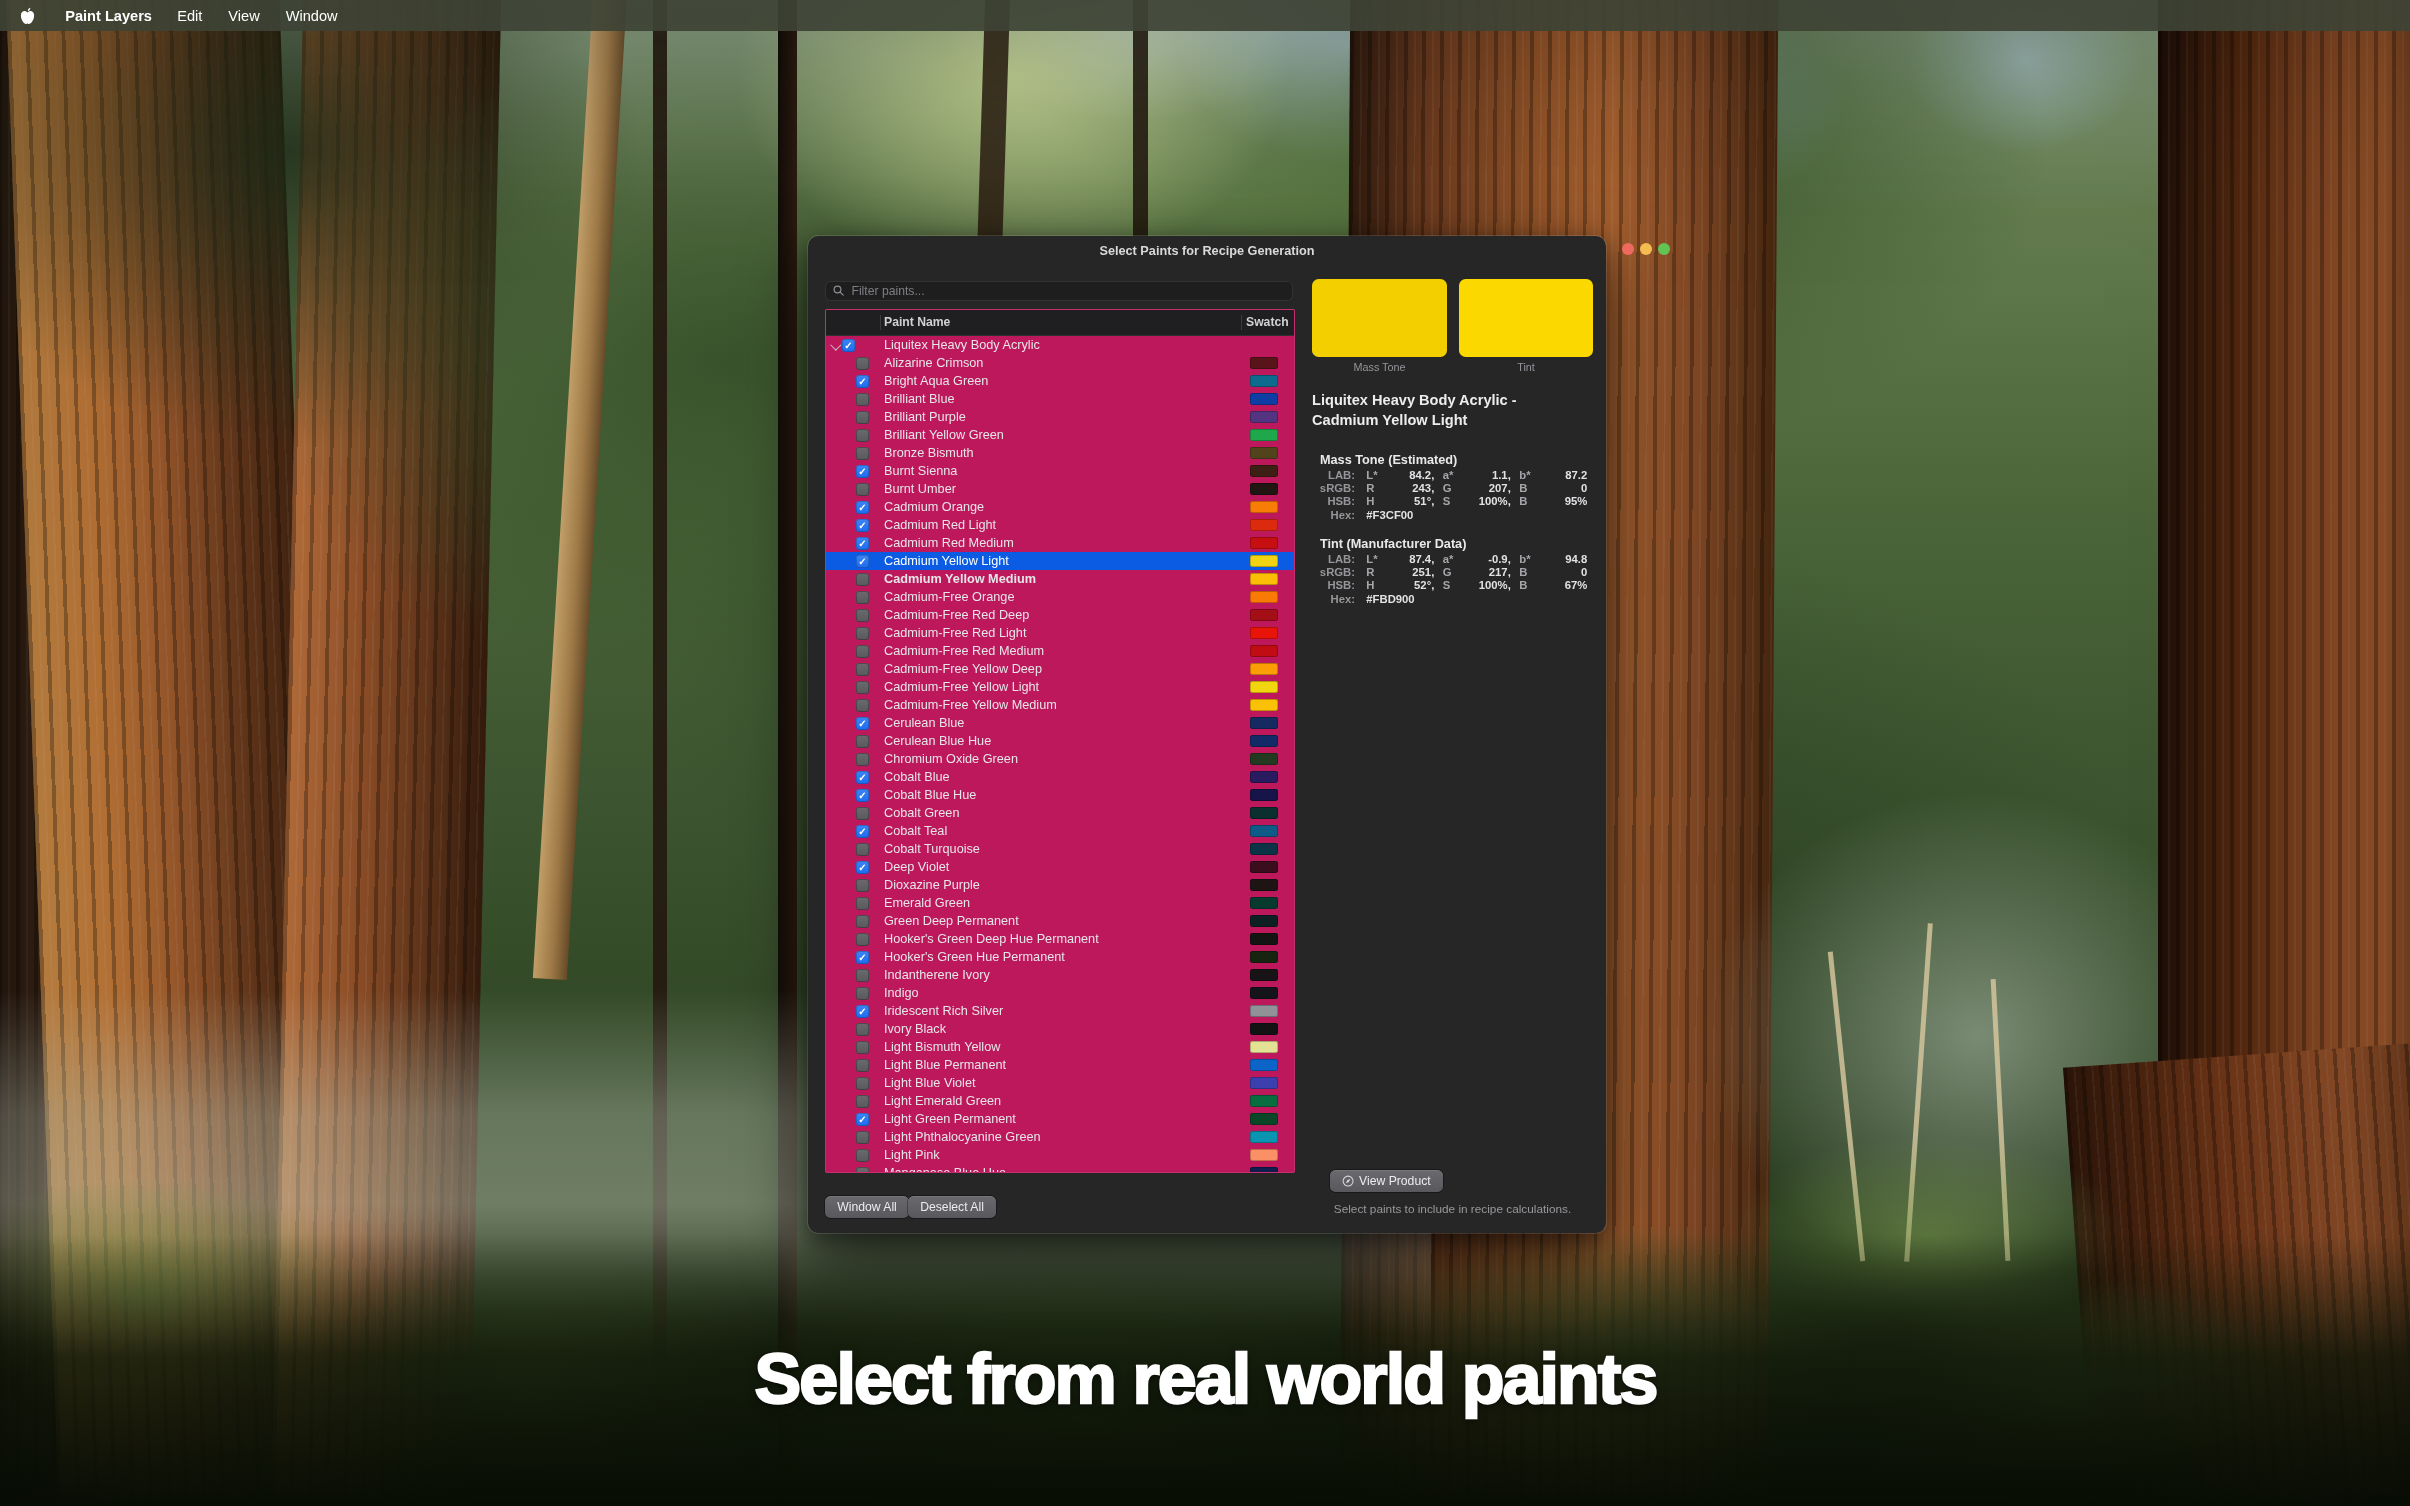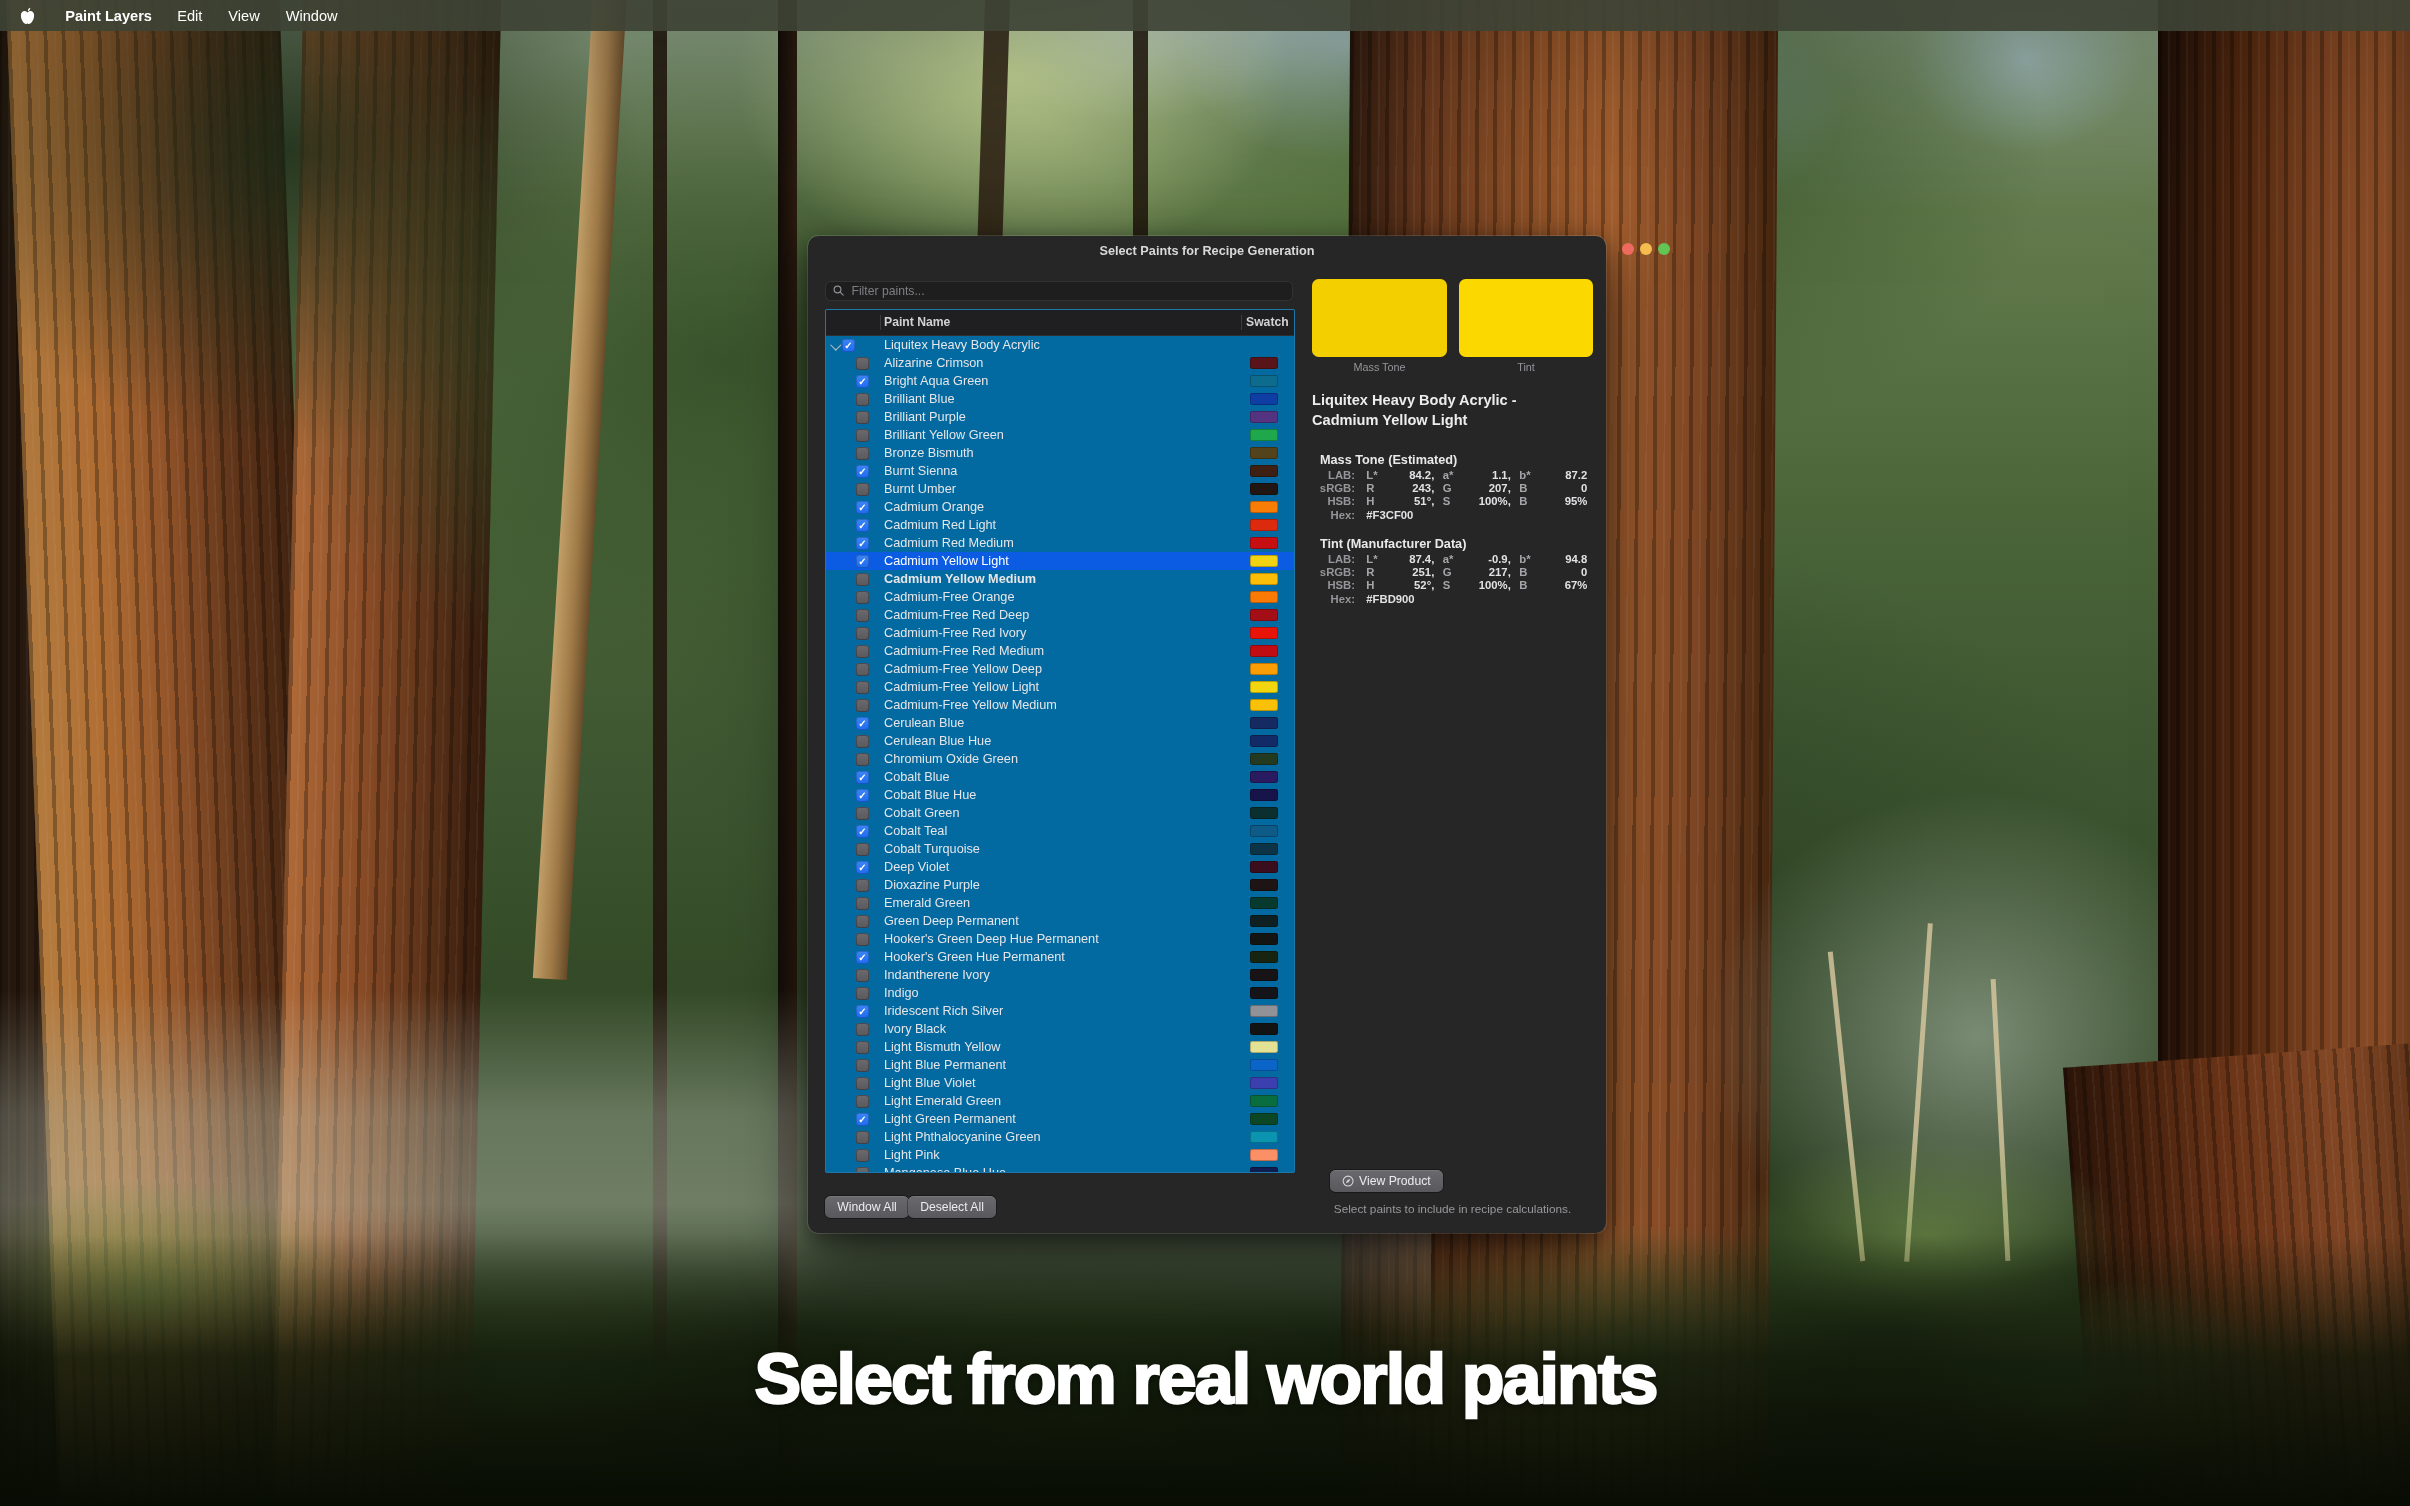--- a/index.html
+++ b/index.html
@@ -75,21 +75,21 @@
   .win-title{position:absolute;left:0;top:7.5px;width:100%;text-align:center;
     font-size:12.7px;font-weight:600;color:#d9d9d9;}
   .search{position:absolute;left:17px;top:45px;width:468px;height:20px;
     background:#1e1e1f;border:0.9px solid rgba(255,255,255,.09);border-radius:5.6px;
     display:flex;align-items:center;box-sizing:border-box;padding:0 5.6px;}
   .search svg{flex:0 0 auto;margin:0 4.7px 0 1.9px;}
   .search input{flex:1;background:transparent;border:none;outline:none;color:#e0e0e0;
     font-size:12.2px;font-family:"Liberation Sans",sans-serif;}
   .search input::placeholder{color:#7e7e84;}
   .tablewrap{position:absolute;left:17px;top:73px;width:470px;height:864px;
-    background:#0369a1;border:0.9px solid rgba(255,255,255,.10);border-radius:1.9px;box-sizing:border-box;overflow:hidden;}
+    background:#be185d;border:0.9px solid rgba(255,255,255,.10);border-radius:1.9px;box-sizing:border-box;overflow:hidden;}
   .thead{position:relative;height:25.4px;background:#1f1f21;border-bottom:0.9px solid rgba(255,255,255,.08);
     font-size:12.2px;font-weight:600;color:#d2d2d4;}
   .thead .c1{position:absolute;left:58px;top:4.7px;}
   .thead .c2{position:absolute;left:420px;top:4.7px;}
   .thead .sep{position:absolute;top:4.7px;width:0.9px;height:15px;background:rgba(255,255,255,.13);}
   .thead .sep.s1{left:54px;}
   .thead .sep.s2{left:415px;}
   .list{position:relative;}
   .row{position:relative;height:18px;font-size:12.7px;color:#e6e6e8;}
   .row.selected{background:#0b5ce2;color:#fff;}
@@ -284,21 +284,21 @@
           <span class="nm">Cadmium-Free Orange</span>
           <span class="sw" style="background: rgb(250, 122, 6);"></span>
         </div>
         <div class="row">
           <span class="cb off lv1"></span>
           <span class="nm">Cadmium-Free Red Deep</span>
           <span class="sw" style="background: rgb(164, 14, 23);"></span>
         </div>
         <div class="row">
           <span class="cb off lv1"></span>
-          <span class="nm">Cadmium-Free Red Ivory</span>
+          <span class="nm">Cadmium-Free Red Light</span>
           <span class="sw" style="background: rgb(232, 20, 8);"></span>
         </div>
         <div class="row">
           <span class="cb off lv1"></span>
           <span class="nm">Cadmium-Free Red Medium</span>
           <span class="sw" style="background: rgb(191, 13, 19);"></span>
         </div>
         <div class="row">
           <span class="cb off lv1"></span>
           <span class="nm">Cadmium-Free Yellow Deep</span>

